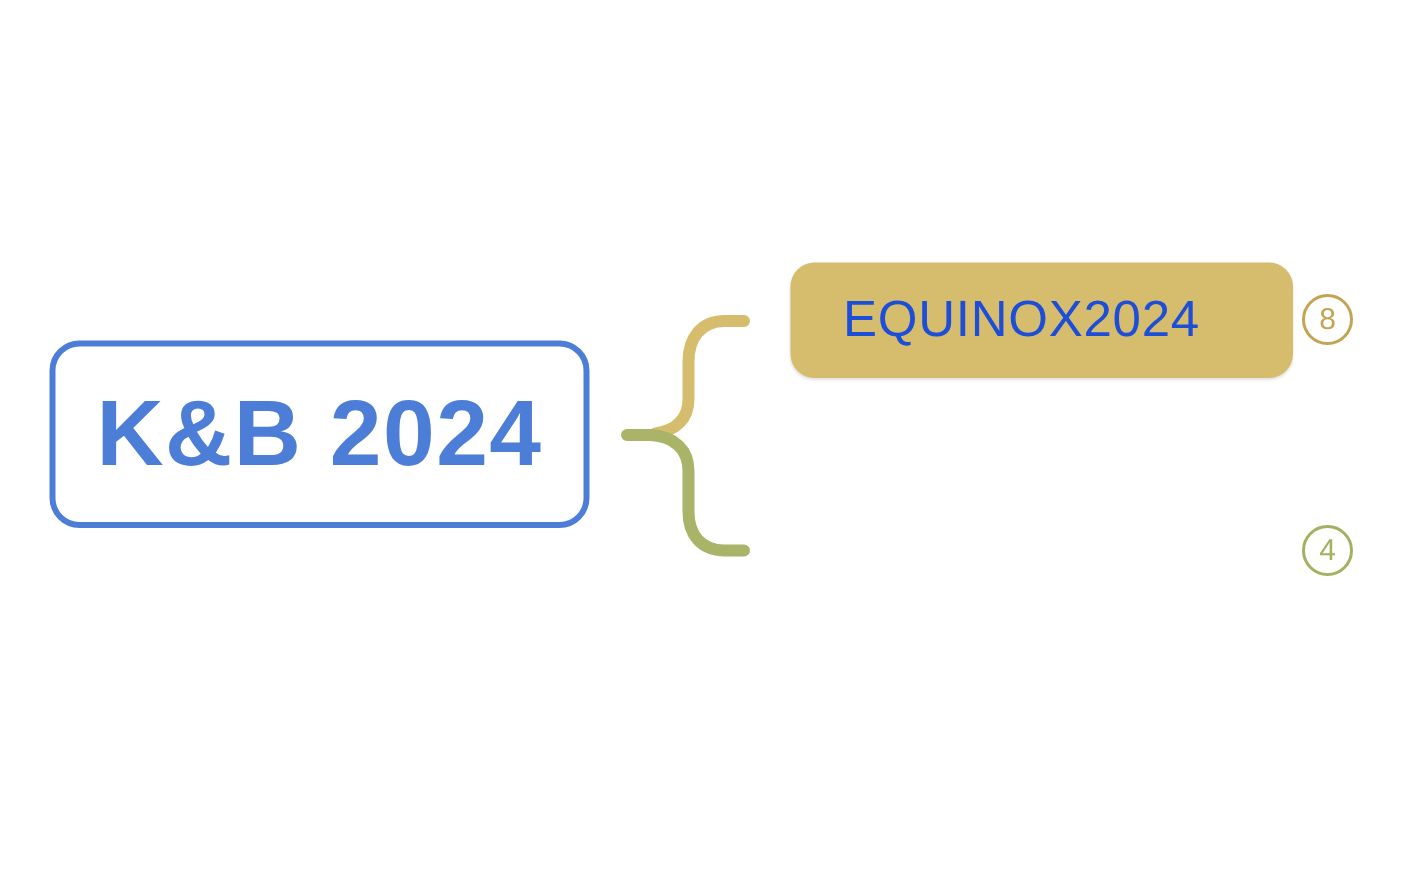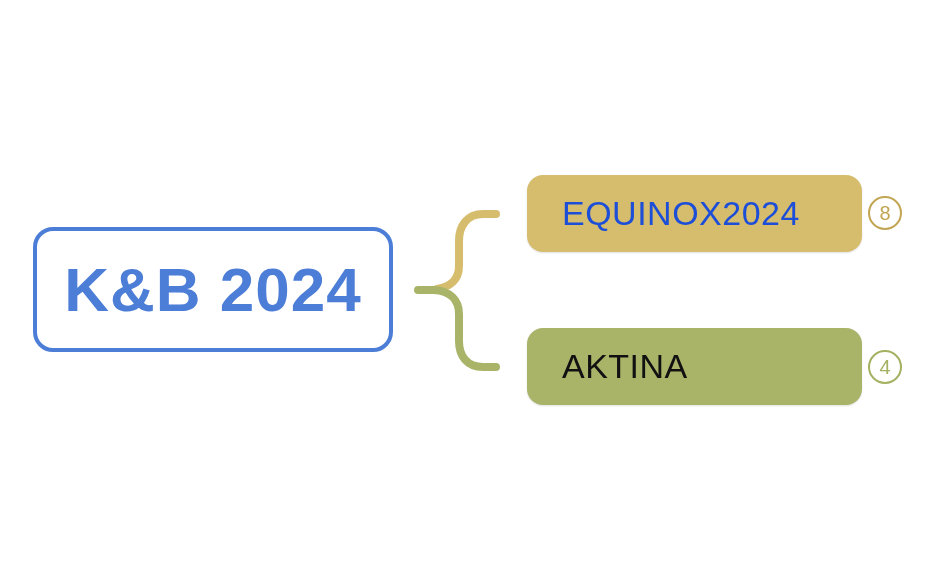--- a/index.html
+++ b/index.html
@@ -105,21 +105,18 @@
   </div>
 
   <div class="child-node first" style="background-color: rgb(214, 189, 110);">
     <span class="child-label" style="color: #1d4ed8;">EQUINOX2024</span>
   </div>
 
   <div class="count-badge first" style="border-color: rgb(194, 165, 83); color: rgb(194, 165, 83);">
     <span>8</span>
   </div>
 
-  <div class="child-node second" style="background-color: rgb(169, 180, 105);">
-    <span class="child-label" style="color: rgb(17, 17, 17);">AKTINA</span>
-  </div>
 
   <div class="count-badge second" style="border-color: rgb(163, 177, 97); color: rgb(163, 177, 97);">
     <span>4</span>
   </div>
 
 </div>
 
 </body></html>

